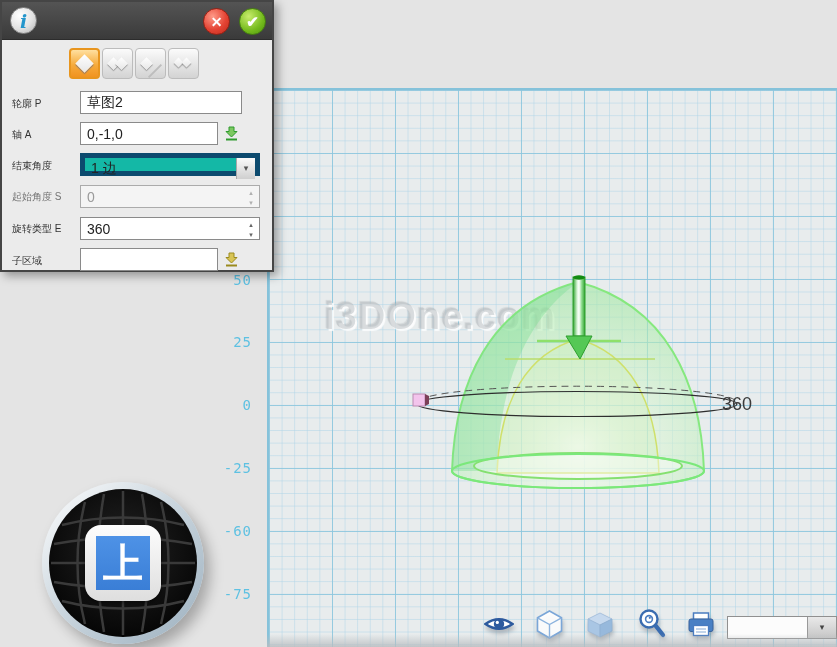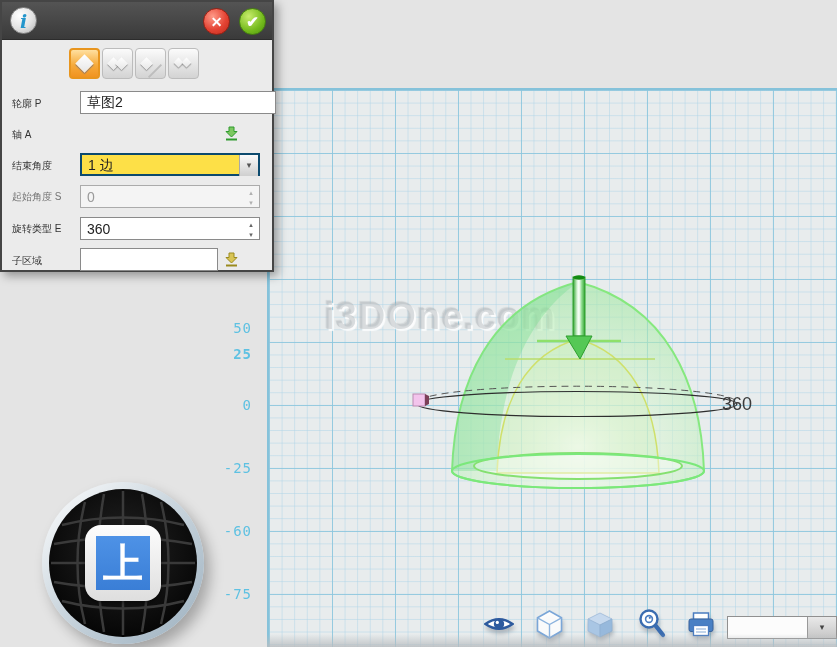--- a/index.html
+++ b/index.html
@@ -15,21 +15,21 @@
       linear-gradient(to bottom, rgba(140,198,221,0.85) 1px, transparent 1px),
       linear-gradient(to right, rgba(178,214,232,0.55) 1px, transparent 1px),
       linear-gradient(to bottom, rgba(178,214,232,0.55) 1px, transparent 1px);
     background-size: 63px 63px, 63px 63px, 12.6px 12.6px, 12.6px 12.6px;
     border-left:2px solid #85c2da; border-top:2px solid #85c2da; }
   .bottom-shade { position:absolute; left:267px; right:0; bottom:0; height:13px;
     background:linear-gradient(rgba(220,224,226,0), rgba(185,189,192,0.85)); }
 
   .axis-label { position:absolute; left:212px; width:40px; text-align:right;
     font-family:"DejaVu Sans Mono", monospace; font-size:14px; color:#5ec1e2; letter-spacing:1px; }
-  .al0{top:272px;margin-top:48px;} .al1{top:346px;font-weight:bold;} .al2{top:397px;} .al3{top:460px;} .al4{top:523px;} .al5{top:586px;}
+  .al0{top:272px;} .al1{top:334px;} .al2{top:397px;} .al3{top:460px;} .al4{top:523px;} .al5{top:586px;}
 
   .watermark { position:absolute; left:324px; top:295px; font-size:38px; font-weight:bold;
     letter-spacing:1px; color:rgba(183,189,194,0.50);
     text-shadow:2px 2px 1px rgba(255,255,255,0.85), -1px -1px 1px rgba(110,115,120,0.18); }
 
   .scene { position:absolute; left:0; top:0; }
 
   
   .dialog { position:absolute; left:0; top:0; width:274px; height:272px;
     background:#ebebeb; border:2px solid #454545; box-shadow:4px 4px 9px rgba(0,0,0,0.35); }
@@ -60,28 +60,28 @@
   .slash { position:absolute; width:18px; height:2px; background:#bdbdbd;
     transform:rotate(-45deg); top:14px; left:6px; }
 
   .lbl { position:absolute; left:10px; font-size:10px; color:#333; }
   .lbl.dis { color:#737373; }
   .l1{top:95px;} .l2{top:126px;} .l3{top:157px;} .l4{top:188px;} .l5{top:220px;} .l6{top:252px;}
 
   .txt { position:absolute; height:23px; background:#fff; border:1px solid #8a8a8a;
     font-family:"Liberation Sans", sans-serif; font-size:14px; padding:0 6px; color:#222; }
   .txt:disabled { background:#f4f4f4; color:#9a9a9a; border-color:#ababab; }
-  .t1{left:78px; top:89px;  width:196px;}
+  .t1{left:78px; top:89px;  width:162px;}
   .t2{left:78px; top:120px; width:138px;}
   .t4{left:78px; top:183px; width:180px; padding-right:18px;}
   .t5{left:78px; top:215px; width:180px; padding-right:18px;}
   .t6{left:78px; top:246px; width:138px;}
 
   .combo { position:absolute; left:78px; top:151px; width:180px; height:23px;
-    background:#fde047; border:2px solid #0c4a6e; font-size:14px; color:#222;
+    background:#14b8a6; border:5px solid #0c4a6e; font-size:14px; color:#222;
     line-height:21px; padding:0 6px; }
   .combo-btn { position:absolute; right:0; top:0; width:19px; height:21px;
     background:linear-gradient(#fafafa,#cfcfcf); border-left:1px solid #a8a8a8;
     text-align:center; font-size:9px; color:#555; line-height:21px; }
 
   .spin { position:absolute; width:10px; text-align:center; font-size:7px;
     color:#666; line-height:6px; }
   .spin.dis { color:#b0b0b0; }
   .s4u{left:244px; top:188px;} .s4d{left:244px; top:198px;}
   .s5u{left:244px; top:220px;} .s5d{left:244px; top:230px;}
@@ -206,20 +206,21 @@
           <div class="diamond small d1" style="width:7px;height:7px;"></div>
           <div class="diamond small d2" style="width:7px;height:7px;"></div>
         </div>
       </div>
     </div>
 
     <span class="lbl l1">轮廓 P</span>
     <input class="txt t1" value="草图2" style="">
 
     <span class="lbl l2">轴 A</span>
+    <input class="txt t2" value="0,-1,0" style="">
     <svg class="pick p2" viewBox="0 0 17 17">
       <polygon points="8.5,12 3,6.5 6,6.5 6,2 11,2 11,6.5 14,6.5" fill="#7cc860" stroke="#2f9a2f" stroke-width="1"></polygon>
       <line x1="3" y1="14.5" x2="14" y2="14.5" stroke="#2f9a2f" stroke-width="2"></line>
     </svg>
 
     <span class="lbl l3">结束角度</span>
     <div class="combo">
       <span>1 边</span>
       <span class="combo-btn">▾</span>
     </div>

